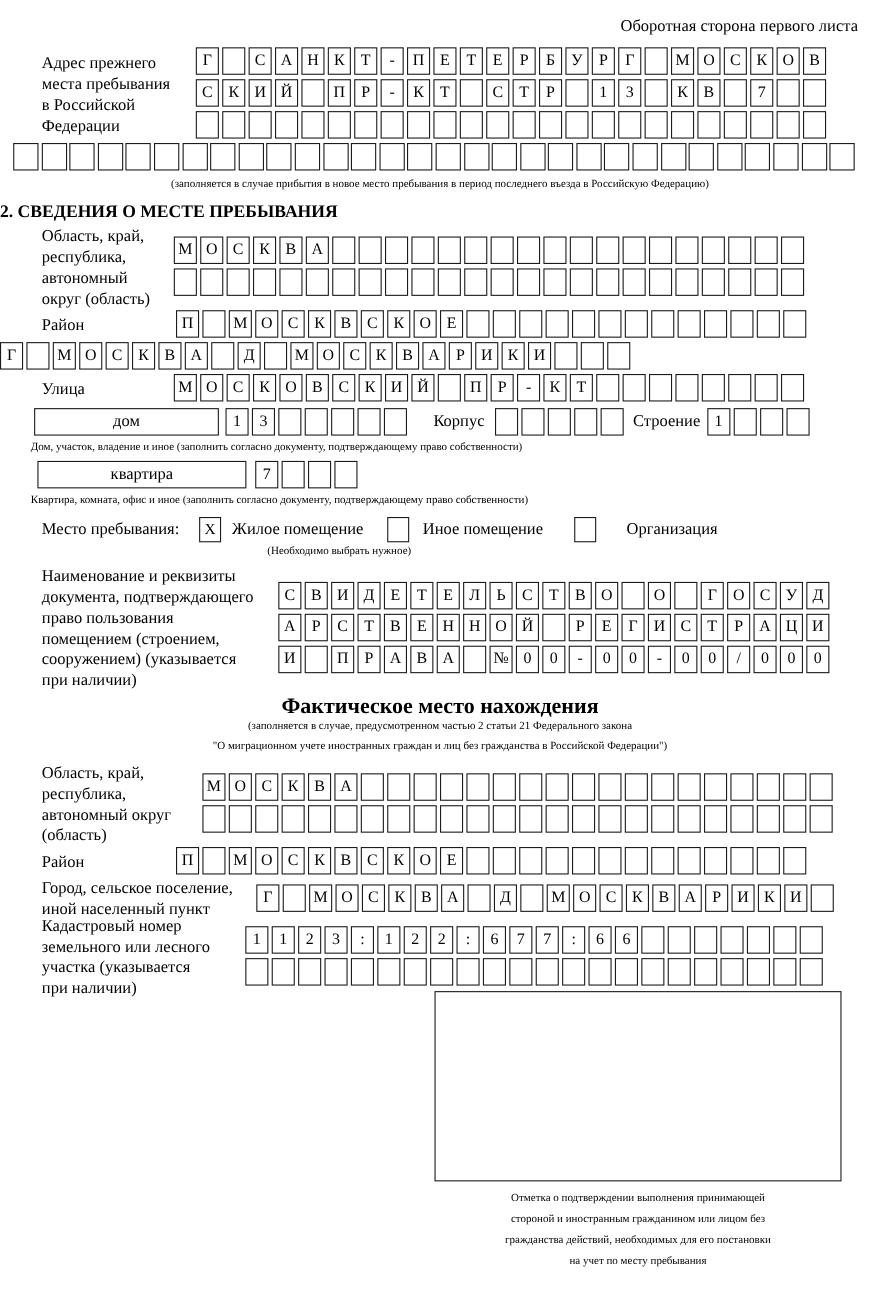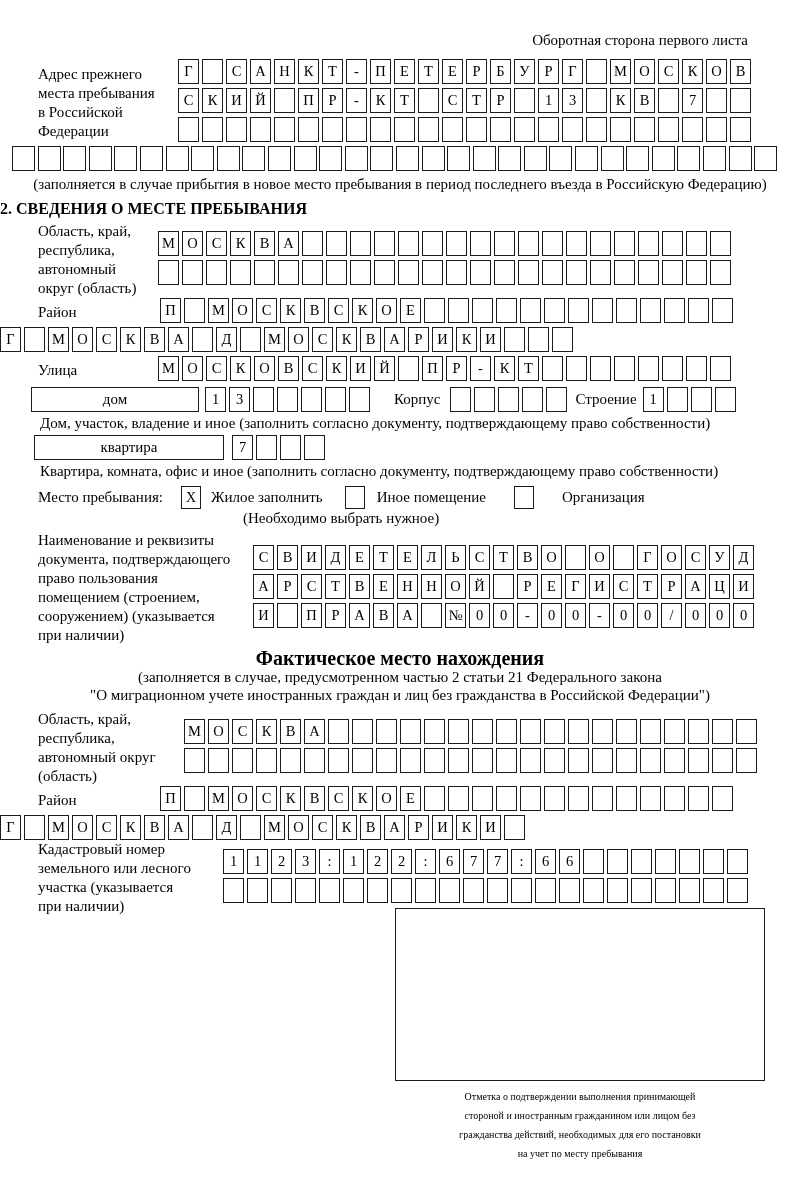--- a/index.html
+++ b/index.html
@@ -1,32 +1,32 @@
 <!DOCTYPE html>
 <html><head>
 <meta charset="utf-8">
 <style>
   html,body{margin:0;padding:0;background:#fff;color:#000;}
   body{width:800px;height:1180px;font-family:"Liberation Serif",serif;font-size:15px;overflow:hidden;}
 
-  .note{margin-top:32px;padding-right:52px;text-align:right;font-size:15px;}
+  .note{margin-top:16px;padding-right:20px;text-align:right;font-size:15px;}
 
   .flexline{display:flex;align-items:center;}
   .lbl{line-height:19px;padding-left:38px;box-sizing:border-box;flex:none;white-space:pre-line;}
 
   .rows{display:flex;flex-direction:column;}
   .cellrow{display:flex;gap:3px;margin-bottom:4px;}
   .cell{flex:none;width:21px;height:25px;border:1.5px solid #1b1b1b;box-sizing:border-box;
         display:inline-flex;align-items:center;justify-content:center;font-size:14.5px;background:#fff;}
   .cellrow.wide{gap:2.6px;margin-left:12px;}
   .cellrow.wide .cell{width:23px;}
 
-  .caption{font-size:15px;line-height:18px;}
+  .caption{font-size:10px;line-height:18px;}
   .caption.center{text-align:center;}
-  .caption.indent{padding-left:40px;}
+  .caption.indent{padding-left:28px;}
 
   .sec-title{margin-top:6px;font-weight:bold;font-size:16px;line-height:19px;}
   .sub-title{margin-top:4px;text-align:center;font-weight:bold;font-size:20px;line-height:19px;}
   .pre-center{white-space:pre-line;text-align:center;}
 
   .fieldbox{flex:none;height:25px;border:1.5px solid #1b1b1b;box-sizing:border-box;
             display:flex;align-items:center;justify-content:center;font-size:15px;text-align:right;}
   .inlinerow{display:flex;align-items:center;}
   .gap6{width:6px;flex:none;}
 
@@ -360,21 +360,21 @@
       <span class="cell"></span>
     </div>
 </div>
 <div class="caption indent mt2">Квартира, комната, офис и иное (заполнить согласно документу, подтверждающему право собственности)</div>
 
 <div class="inlinerow mt6" style="margin-left:38px">
   <div>Место пребывания:</div>
   <div style="width:18px;flex:none"></div>
   <div class="checkbox">X</div>
   <div style="width:10px;flex:none"></div>
-  <div>Жилое заполнить</div>
+  <div>Жилое помещение</div>
   <div style="width:22px;flex:none"></div>
   <div class="checkbox"></div>
   <div style="width:12px;flex:none"></div>
   <div>Иное помещение</div>
   <div style="width:28px;flex:none"></div>
   <div class="checkbox"></div>
   <div style="width:28px;flex:none"></div>
   <div>Организация</div>
 </div>
 <div class="caption" style="margin-left:243px">(Необходимо выбрать нужное)</div>
@@ -548,20 +548,22 @@
       <span class="cell"></span>
       <span class="cell"></span>
       <span class="cell"></span>
       <span class="cell"></span>
       <span class="cell"></span>
       <span class="cell"></span>
     </div>
 </div>
 
 <div class="flexline">
+  <div class="lbl" style="width:233px">Город, сельское поселение,
+иной населенный пункт</div>
   <div class="cellrow">
       <span class="cell">Г</span>
       <span class="cell"></span>
       <span class="cell">М</span>
       <span class="cell">О</span>
       <span class="cell">С</span>
       <span class="cell">К</span>
       <span class="cell">В</span>
       <span class="cell">А</span>
       <span class="cell"></span>

